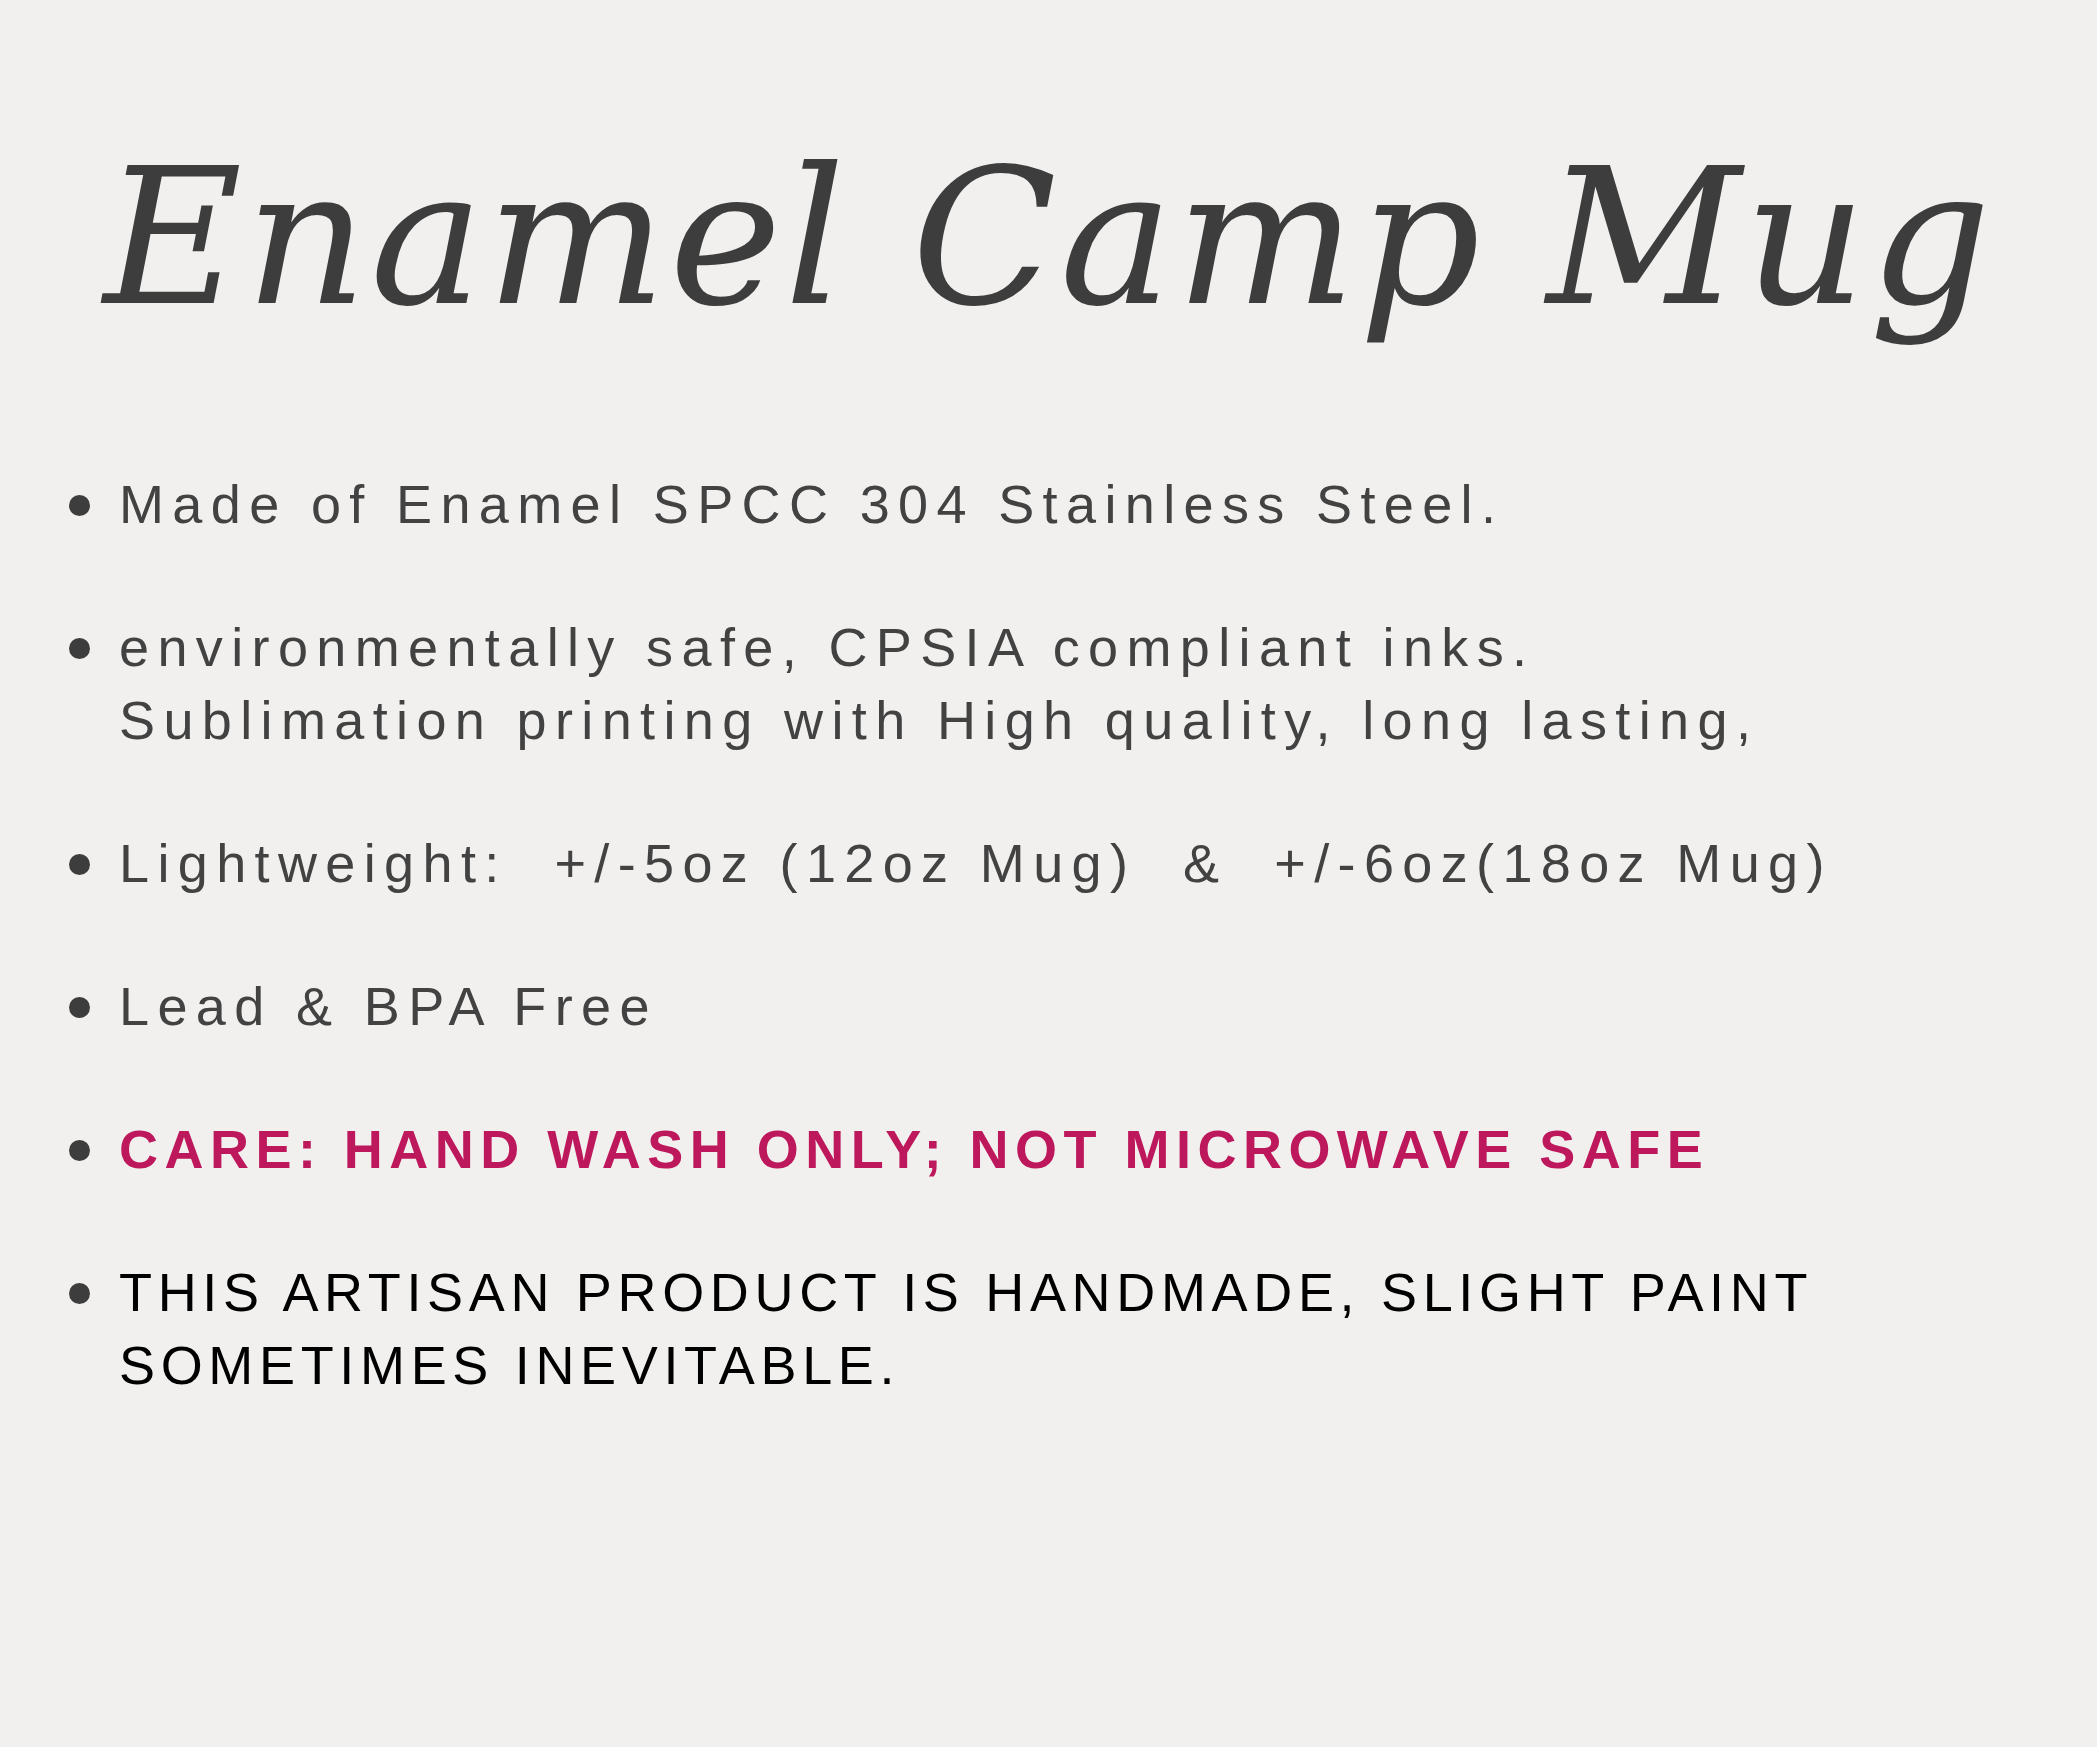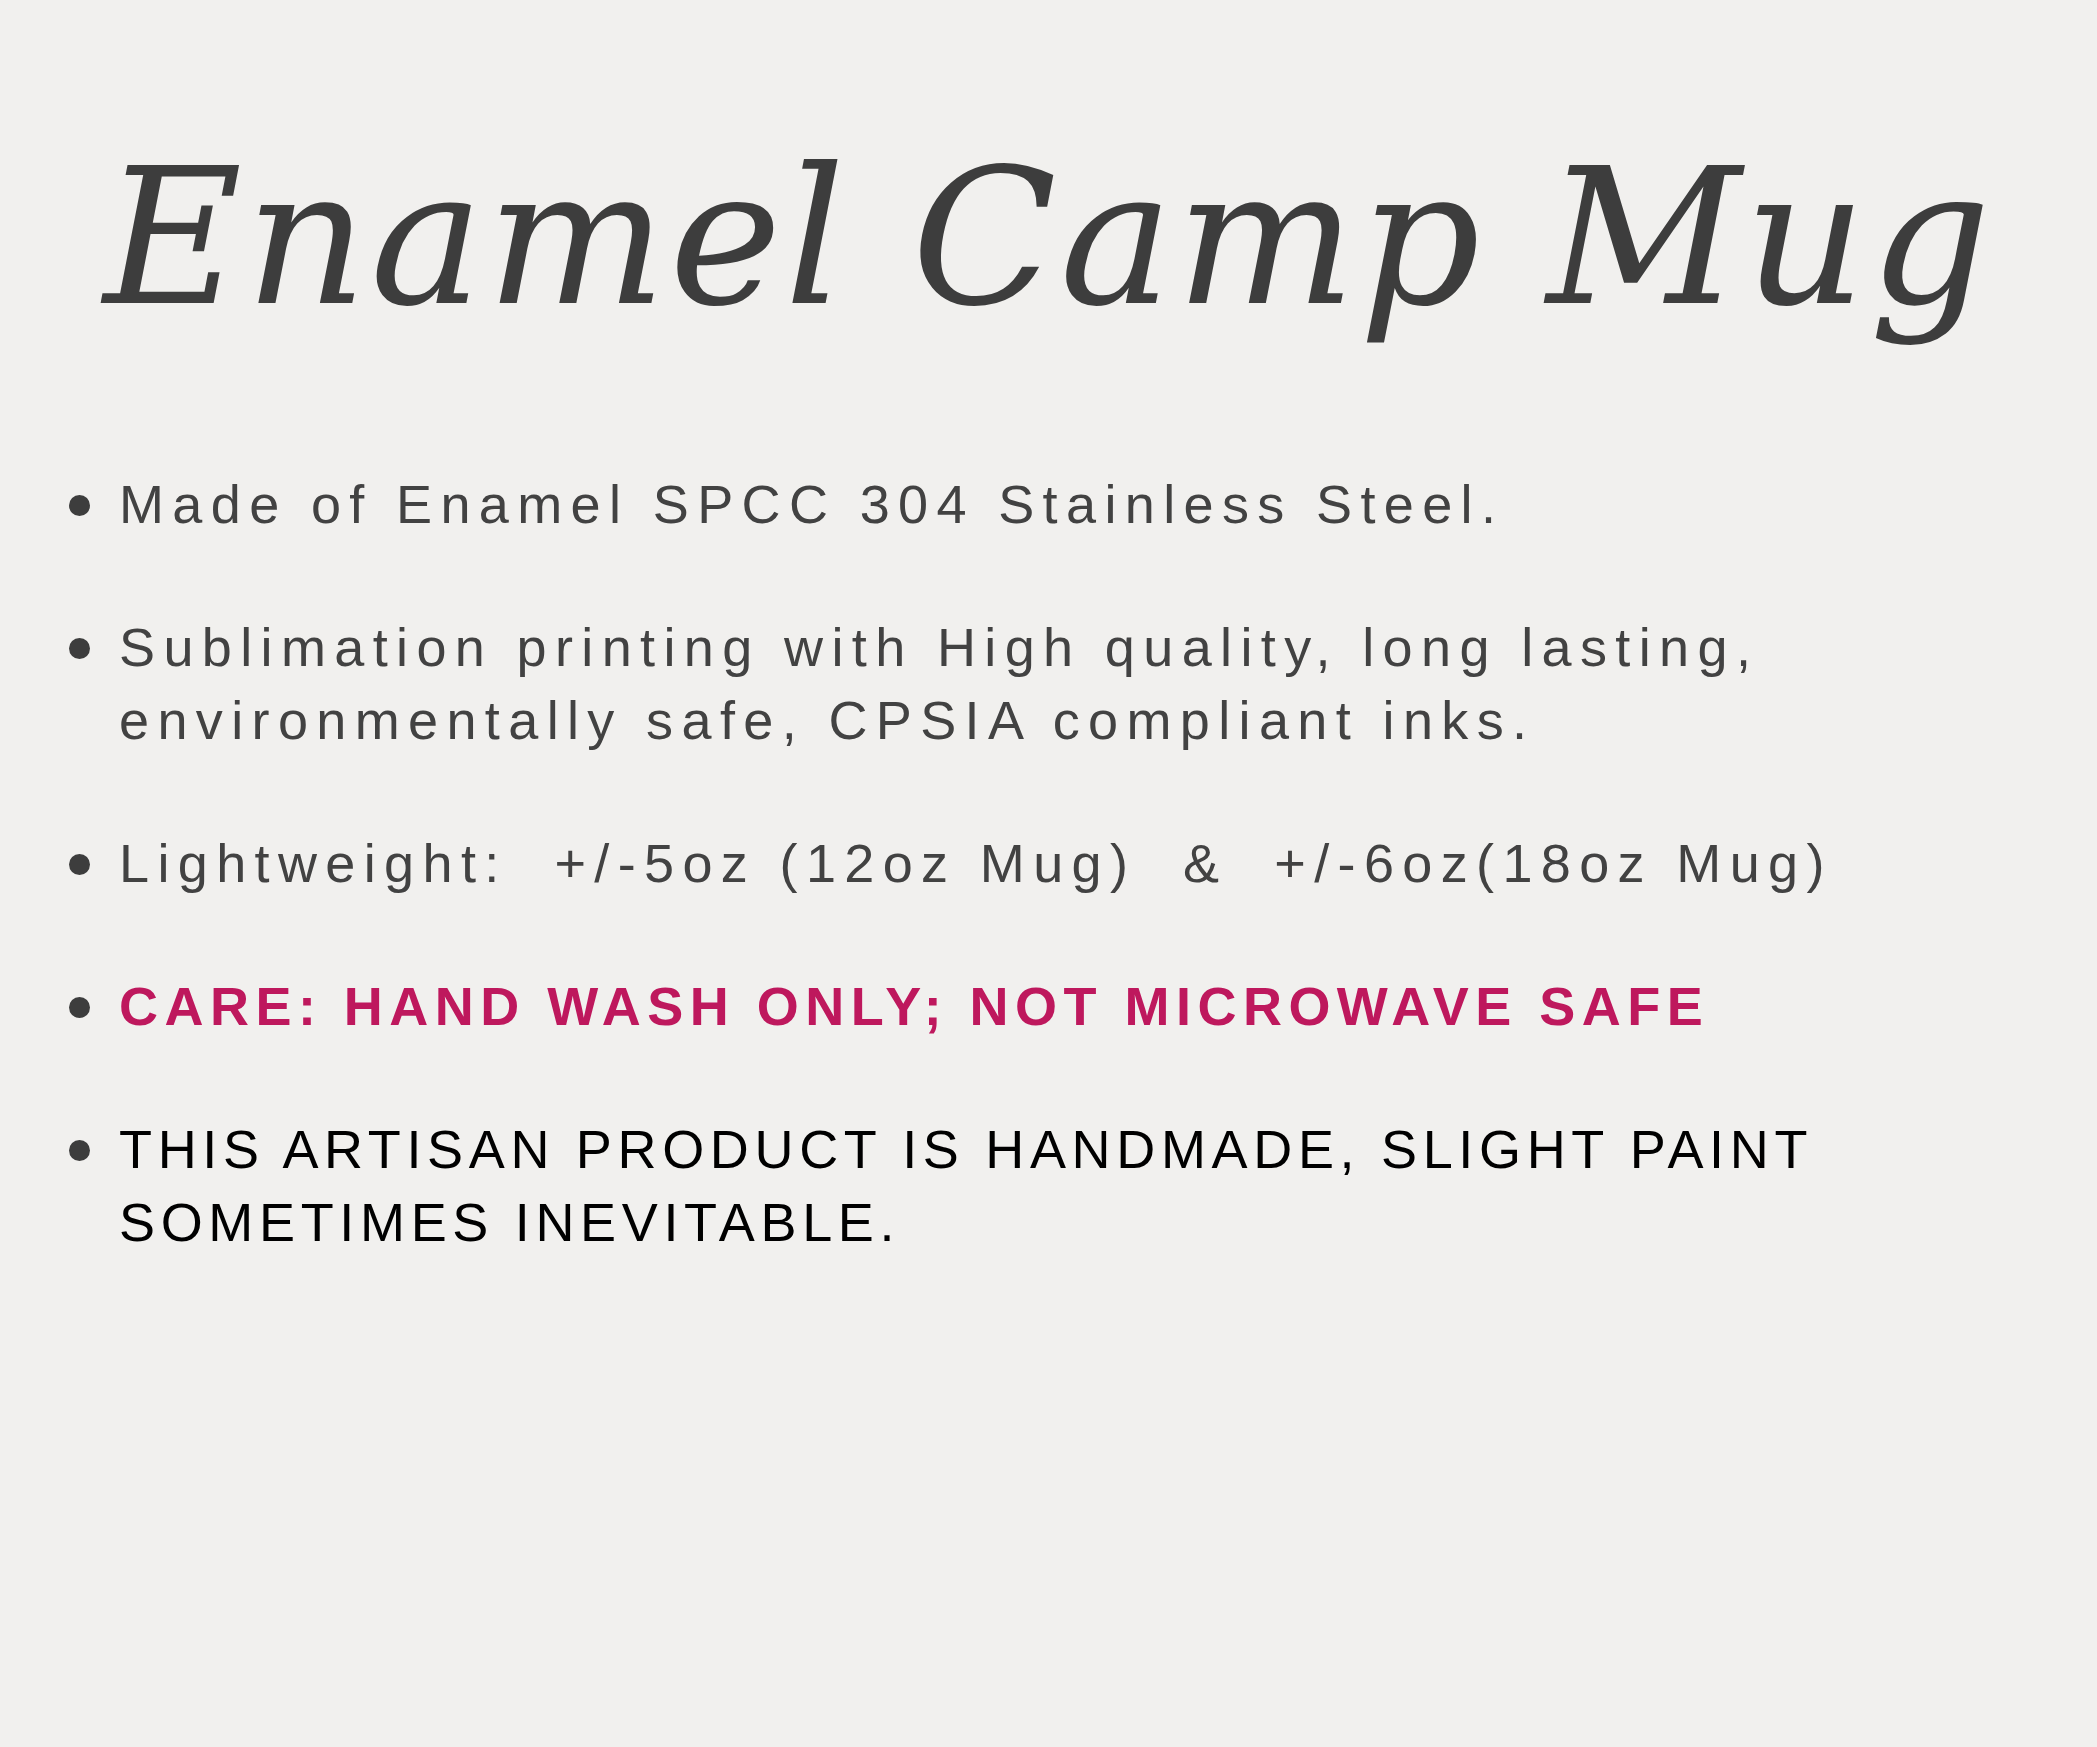--- a/index.html
+++ b/index.html
@@ -81,28 +81,31 @@
 
   <h1 class="title">Enamel Camp Mug</h1>
 
   <ul class="bullets">
 
     <li>
       <div class="line">Made of Enamel SPCC 304 Stainless Steel.</div>
     </li>
 
     <li>
+      <div class="line">environmentally safe, CPSIA compliant inks.</div>
       <div class="line">Sublimation printing with High quality, long lasting,</div>
-      <div class="line">environmentally safe, CPSIA compliant inks.</div>
     </li>
 
     <li>
       <div class="line">Lightweight:  +/-5oz (12oz Mug)  &amp;  +/-6oz(18oz Mug)</div>
     </li>
 
+    <li>
+      <div class="line">Lead &amp; BPA Free</div>
+    </li>
 
 
     <li class="bold">
       <div class="line">CARE: HAND WASH ONLY; NOT MICROWAVE SAFE</div>
     </li>
 
     <li class="caps">
       <div class="line">THIS ARTISAN PRODUCT IS HANDMADE, SLIGHT PAINT</div>
       <div class="line">SOMETIMES INEVITABLE.</div>
     </li>

